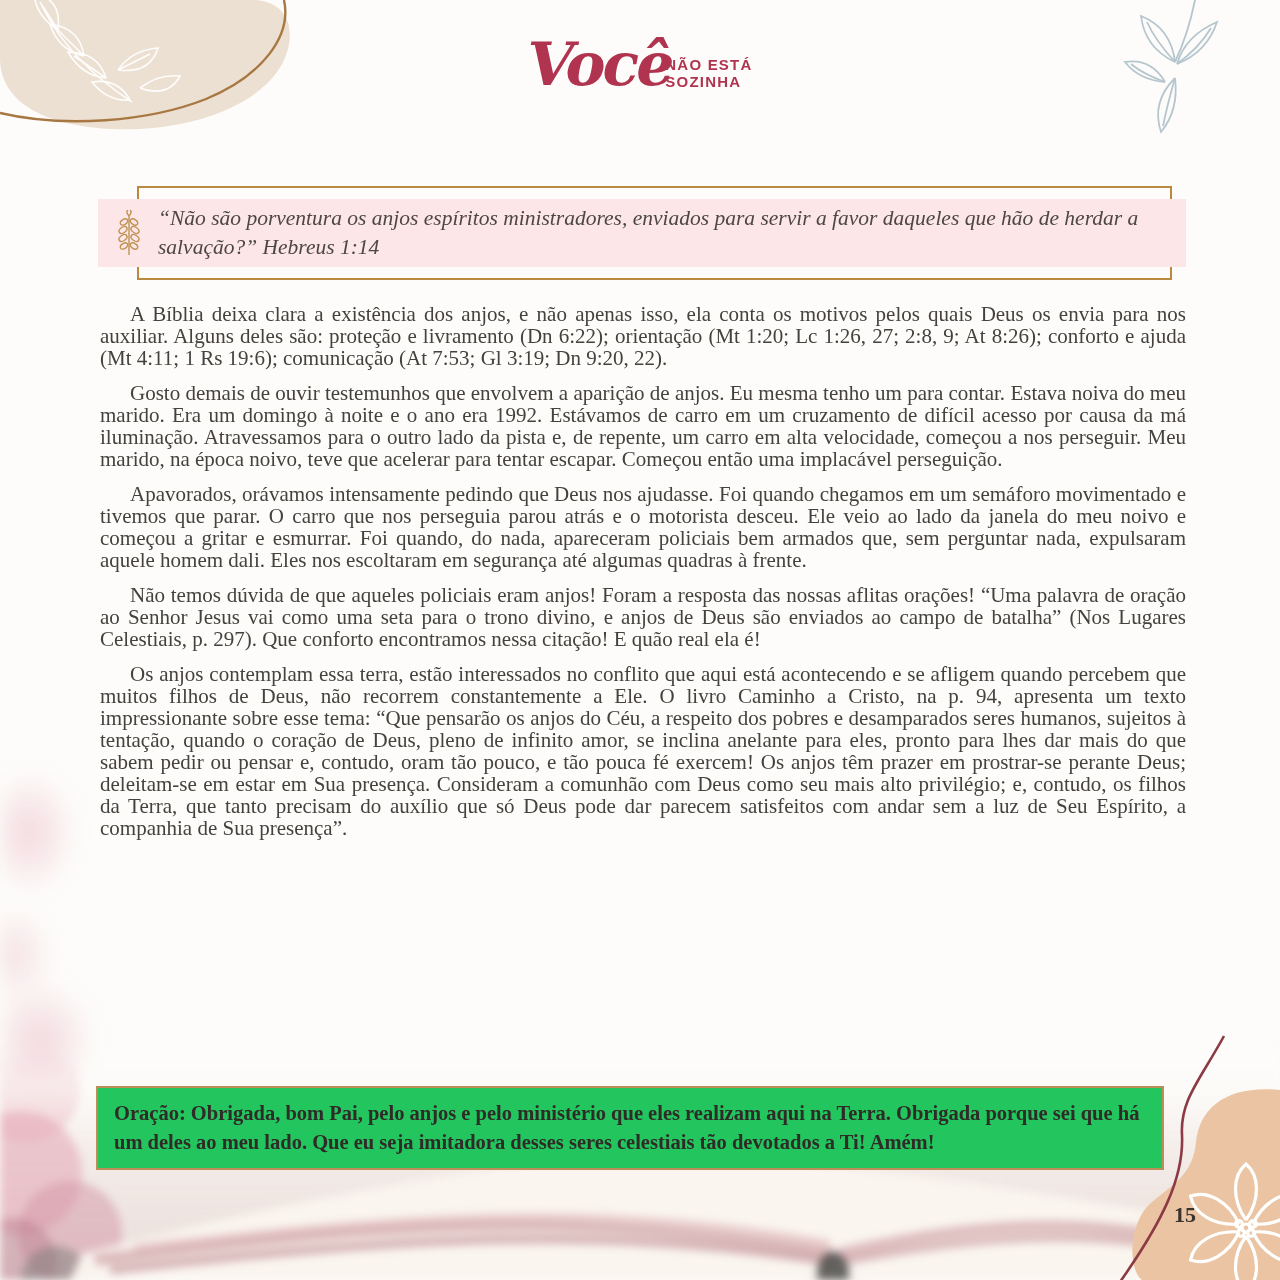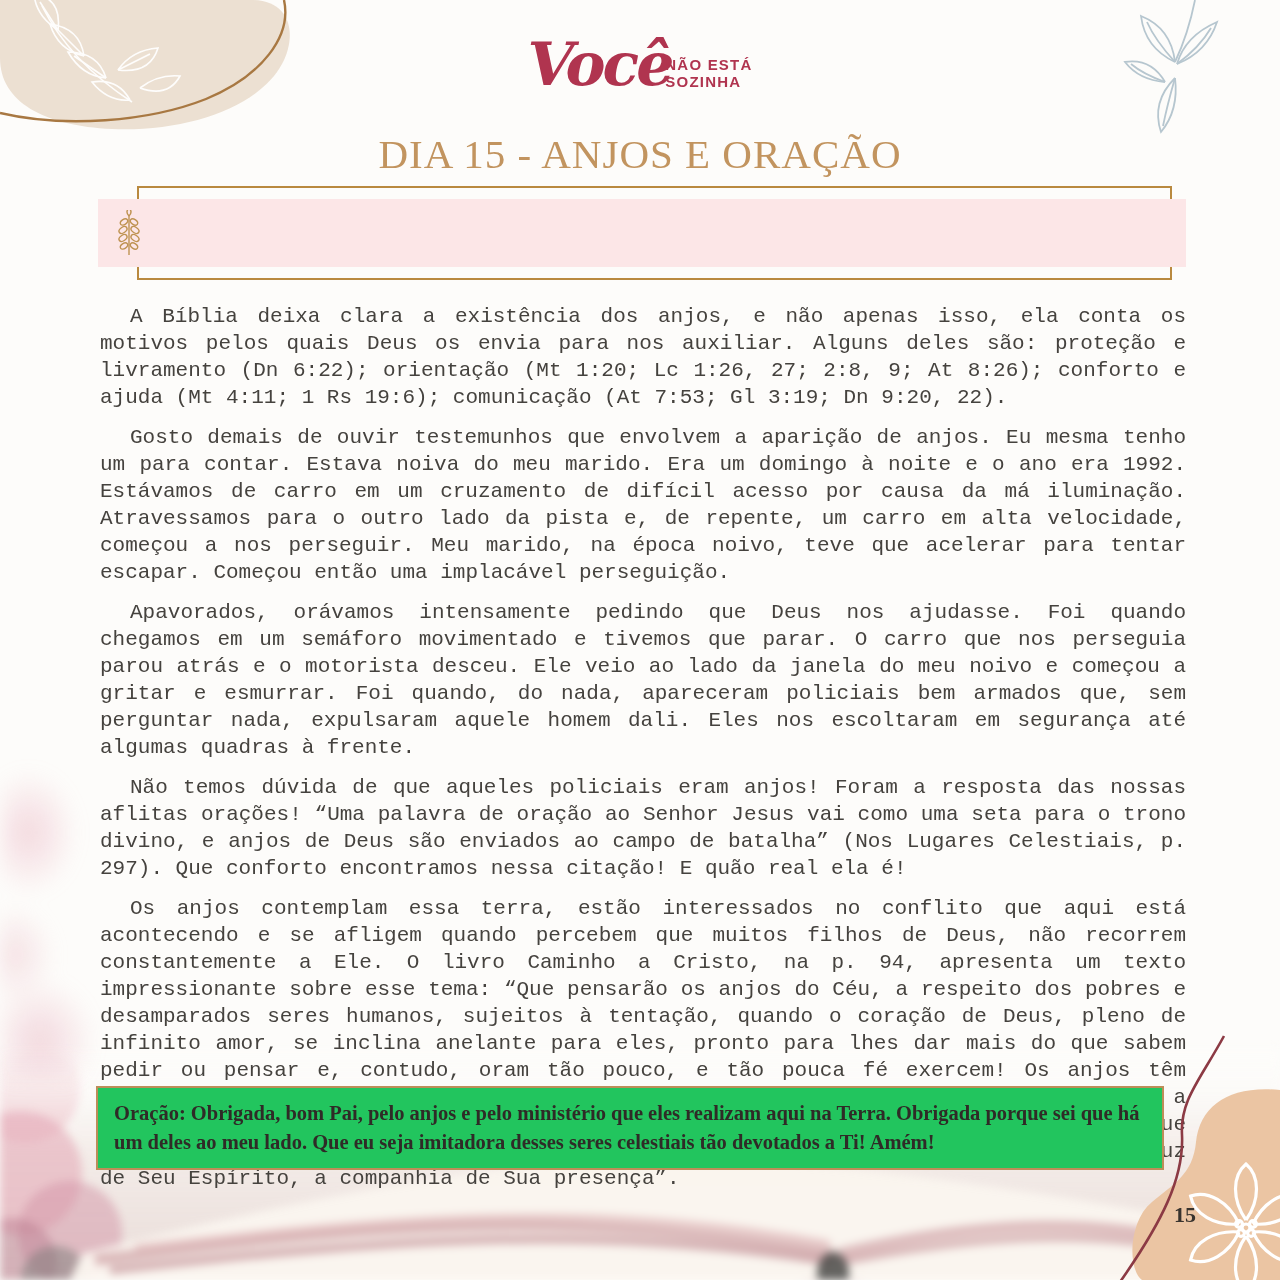--- a/index.html
+++ b/index.html
@@ -41,21 +41,21 @@
   .quote-box{position:absolute;left:98px;top:199px;width:1088px;height:68px;
         background:#fce6e7;display:flex;align-items:center;z-index:4;
         padding:0;box-sizing:border-box;}
   .quote-box .wheat{margin-left:18px;flex:0 0 auto;}
   .quote-text{margin:0 26px 0 16px;font-style:italic;font-size:21.5px;line-height:29px;
         color:#4c4644;}
 
   
   .content{position:absolute;left:100px;top:303px;width:1086px;z-index:3;}
   .content p{margin:0 0 13px 0;text-align:justify;text-indent:30px;
-        font-size:21px;line-height:27px;color:#45423e;font-family:Liberation Mono, monospace;}
+        font-size:21px;line-height:22px;color:#45423e;}
 
   
   .prayer{position:absolute;left:96px;top:1086px;width:1068px;min-height:84px;
         background:#22c55e;border:2px solid #bd8d58;box-sizing:border-box;
         display:flex;align-items:center;z-index:5;}
   .prayer p{margin:0;padding:10px 16px;font-weight:bold;font-size:20.5px;
         line-height:29px;color:#2f2b27;}
 
   
   .decor-br{position:absolute;left:1100px;top:1030px;z-index:6;}
@@ -135,38 +135,38 @@
   </svg>
 
   <div class="logo">
     <span class="logo-script">Você</span>
     <span class="logo-sub">
       <span>NÃO ESTÁ</span>
       <span>SOZINHA</span>
     </span>
   </div>
 
-  <h1 class="title">DIA 15 - ANJOS E ORAÇÃO</h1>
 
   <div class="quote-border"></div>
   <div class="quote-box">
     <svg class="wheat" width="26" height="46" viewBox="0 0 26 46">
       <g stroke="#bf9352" stroke-width="1.4" fill="none">
         <path d="M13,45 L13,6"></path>
         <path d="M13,6 Q9,2 13,-2 Q17,2 13,6"></path>
         <ellipse cx="8" cy="12" rx="4" ry="2.6" transform="rotate(-35 8 12)"></ellipse>
         <ellipse cx="18" cy="12" rx="4" ry="2.6" transform="rotate(35 18 12)"></ellipse>
         <ellipse cx="7" cy="20" rx="4.4" ry="2.8" transform="rotate(-35 7 20)"></ellipse>
         <ellipse cx="19" cy="20" rx="4.4" ry="2.8" transform="rotate(35 19 20)"></ellipse>
         <ellipse cx="7" cy="28" rx="4.4" ry="2.8" transform="rotate(-35 7 28)"></ellipse>
         <ellipse cx="19" cy="28" rx="4.4" ry="2.8" transform="rotate(35 19 28)"></ellipse>
         <ellipse cx="8" cy="36" rx="4" ry="2.6" transform="rotate(-35 8 36)"></ellipse>
         <ellipse cx="18" cy="36" rx="4" ry="2.6" transform="rotate(35 18 36)"></ellipse>
       </g>
     </svg>
+    <p class="quote-text">“Não são porventura os anjos espíritos ministradores, enviados para servir a favor daqueles que hão de herdar a salvação?” Hebreus 1:14</p>
   </div>
 
   <div class="content">
     <p>A Bíblia deixa clara a existência dos anjos, e não apenas isso, ela conta os motivos pelos quais Deus os envia para nos auxiliar. Alguns deles são: proteção e livramento (Dn 6:22); orientação (Mt 1:20; Lc 1:26, 27; 2:8, 9; At 8:26); conforto e ajuda (Mt 4:11; 1 Rs 19:6); comunicação (At 7:53; Gl 3:19; Dn 9:20, 22).</p>
     <p>Gosto demais de ouvir testemunhos que envolvem a aparição de anjos. Eu mesma tenho um para contar. Estava noiva do meu marido. Era um domingo à noite e o ano era 1992. Estávamos de carro em um cruzamento de difícil acesso por causa da má iluminação. Atravessamos para o outro lado da pista e, de repente, um carro em alta velocidade, começou a nos perseguir. Meu marido, na época noivo, teve que acelerar para tentar escapar. Começou então uma implacável perseguição.</p>
     <p>Apavorados, orávamos intensamente pedindo que Deus nos ajudasse. Foi quando chegamos em um semáforo movimentado e tivemos que parar. O carro que nos perseguia parou atrás e o motorista desceu. Ele veio ao lado da janela do meu noivo e começou a gritar e esmurrar. Foi quando, do nada, apareceram policiais bem armados que, sem perguntar nada, expulsaram aquele homem dali. Eles nos escoltaram em segurança até algumas quadras à frente.</p>
     <p>Não temos dúvida de que aqueles policiais eram anjos! Foram a resposta das nossas aflitas orações! “Uma palavra de oração ao Senhor Jesus vai como uma seta para o trono divino, e anjos de Deus são enviados ao campo de batalha” (Nos Lugares Celestiais, p. 297). Que conforto encontramos nessa citação! E quão real ela é!</p>
     <p>Os anjos contemplam essa terra, estão interessados no conflito que aqui está acontecendo e se afligem quando percebem que muitos filhos de Deus, não recorrem constantemente a Ele. O livro Caminho a Cristo, na p. 94, apresenta um texto impressionante sobre esse tema: “Que pensarão os anjos do Céu, a respeito dos pobres e desamparados seres humanos, sujeitos à tentação, quando o coração de Deus, pleno de infinito amor, se inclina anelante para eles, pronto para lhes dar mais do que sabem pedir ou pensar e, contudo, oram tão pouco, e tão pouca fé exercem! Os anjos têm prazer em prostrar-se perante Deus; deleitam-se em estar em Sua presença. Consideram a comunhão com Deus como seu mais alto privilégio; e, contudo, os filhos da Terra, que tanto precisam do auxílio que só Deus pode dar parecem satisfeitos com andar sem a luz de Seu Espírito, a companhia de Sua presença”.</p>
   </div>
 

